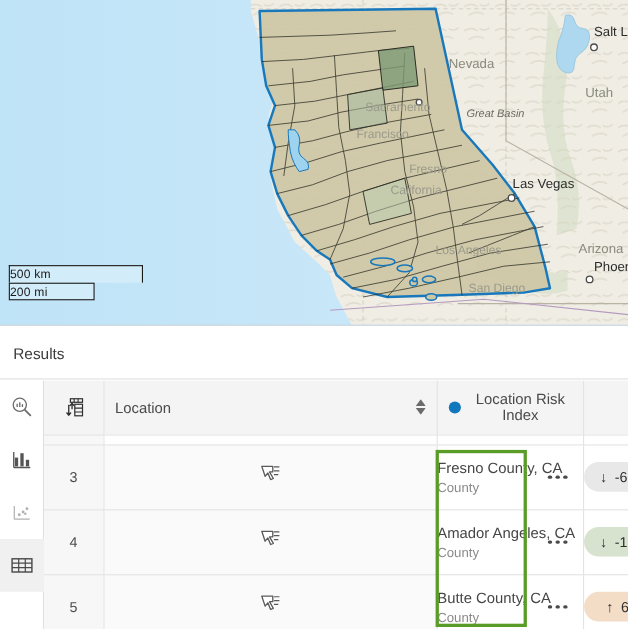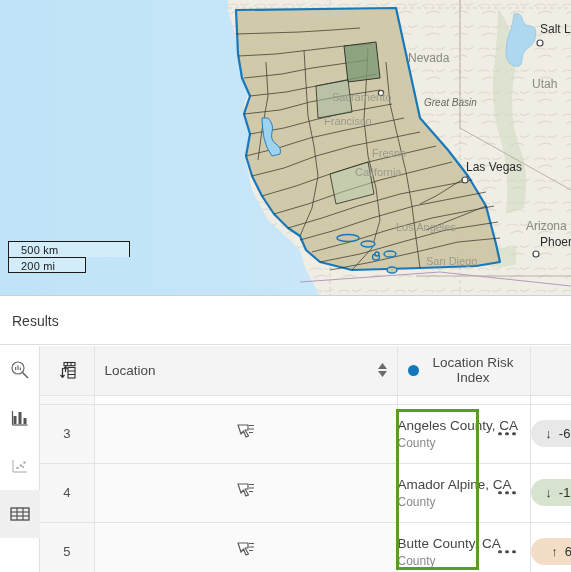--- a/index.html
+++ b/index.html
@@ -59,21 +59,21 @@
     border-bottom: none;
     display: flex;
     align-items: center;
   }
   .scalebar-row.second {
     border-bottom: 1px solid #1a1a1a;
     align-items: flex-end;
   }
   .scalebar-km { width: 122px; }
   .scalebar-mi { width: 78px; }
-  .scalebar-row span { padding-left: 12px; letter-spacing: 0.2px; }
+  .scalebar-row span { padding-left: 0; letter-spacing: 0.2px; }
 
   
   .results-bar {
     position: absolute; left: 0; top: 297px;
     width: 571px; height: 48px;
     background: #ffffff;
     display: flex; align-items: center;
     padding-left: 12px;
     border-bottom: 1px solid #e0e0e0;
   }
@@ -414,21 +414,21 @@
 
         <tr>
           <td class="idxcell">3</td>
           <td class="selcell">
             <svg width="20" height="18" viewBox="0 0 20 18">
               <path d="M2 2 L12 2 L12 7 L9 7 L12.5 13 L10 14 L7.5 8 L5 11 L2 2 Z" fill="#ffffff" stroke="#5a5a5a" stroke-width="1.2" stroke-linejoin="round"></path>
               <path d="M13 2.5 L18 2.5 M13 6 L18 6 M13 9.5 L17 9.5" stroke="#5a5a5a" stroke-width="1.1"></path>
             </svg>
           </td>
           <td class="loccell">
-            <div class="loc-name">Angeles County, CA</div>
+            <div class="loc-name">Fresno County, CA</div>
             <div class="loc-sub">County</div>
             <span class="dots-btn">
                 <i></i>
                 <i></i>
                 <i></i>
               </span>
           </td>
           <td class="nricell">
             <span class="badge" style="background: rgb(232, 232, 232);">
               <span class="arrow">↓</span>
@@ -440,21 +440,21 @@
 
         <tr>
           <td class="idxcell">4</td>
           <td class="selcell">
             <svg width="20" height="18" viewBox="0 0 20 18">
               <path d="M2 2 L12 2 L12 7 L9 7 L12.5 13 L10 14 L7.5 8 L5 11 L2 2 Z" fill="#ffffff" stroke="#5a5a5a" stroke-width="1.2" stroke-linejoin="round"></path>
               <path d="M13 2.5 L18 2.5 M13 6 L18 6 M13 9.5 L17 9.5" stroke="#5a5a5a" stroke-width="1.1"></path>
             </svg>
           </td>
           <td class="loccell">
-            <div class="loc-name">Amador Alpine, CA</div>
+            <div class="loc-name">Amador Angeles, CA</div>
             <div class="loc-sub">County</div>
             <span class="dots-btn">
                 <i></i>
                 <i></i>
                 <i></i>
               </span>
           </td>
           <td class="nricell">
             <span class="badge" style="background: rgb(215, 226, 207);">
               <span class="arrow">↓</span>

